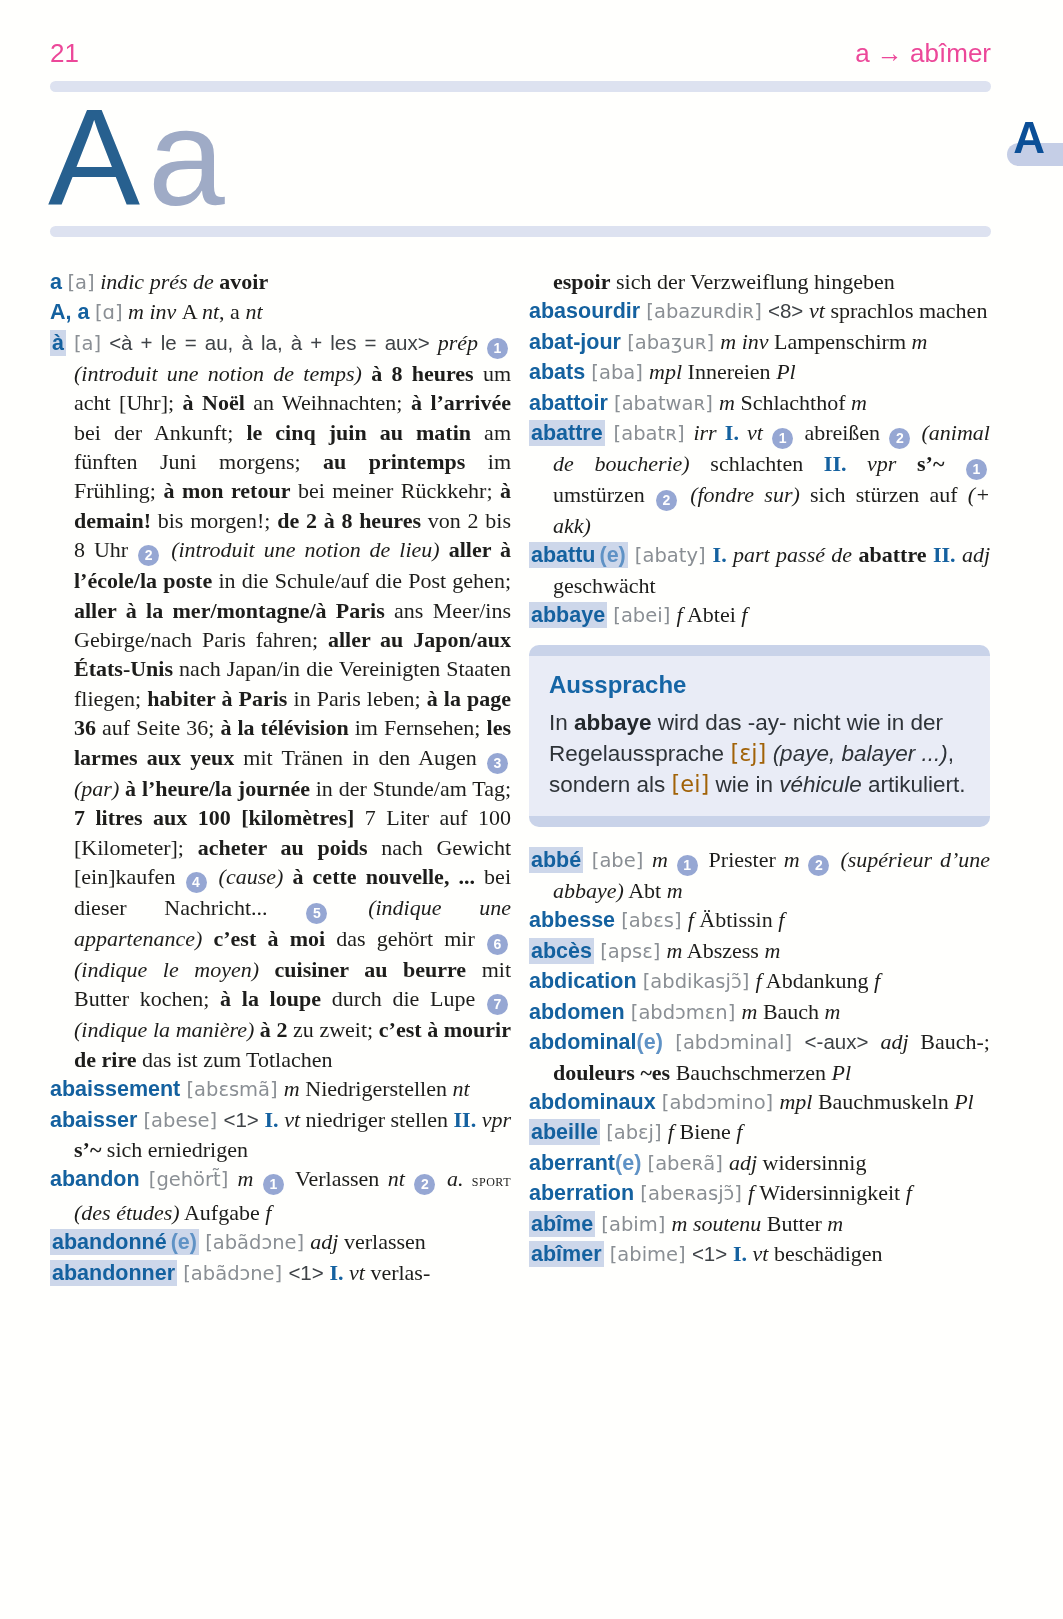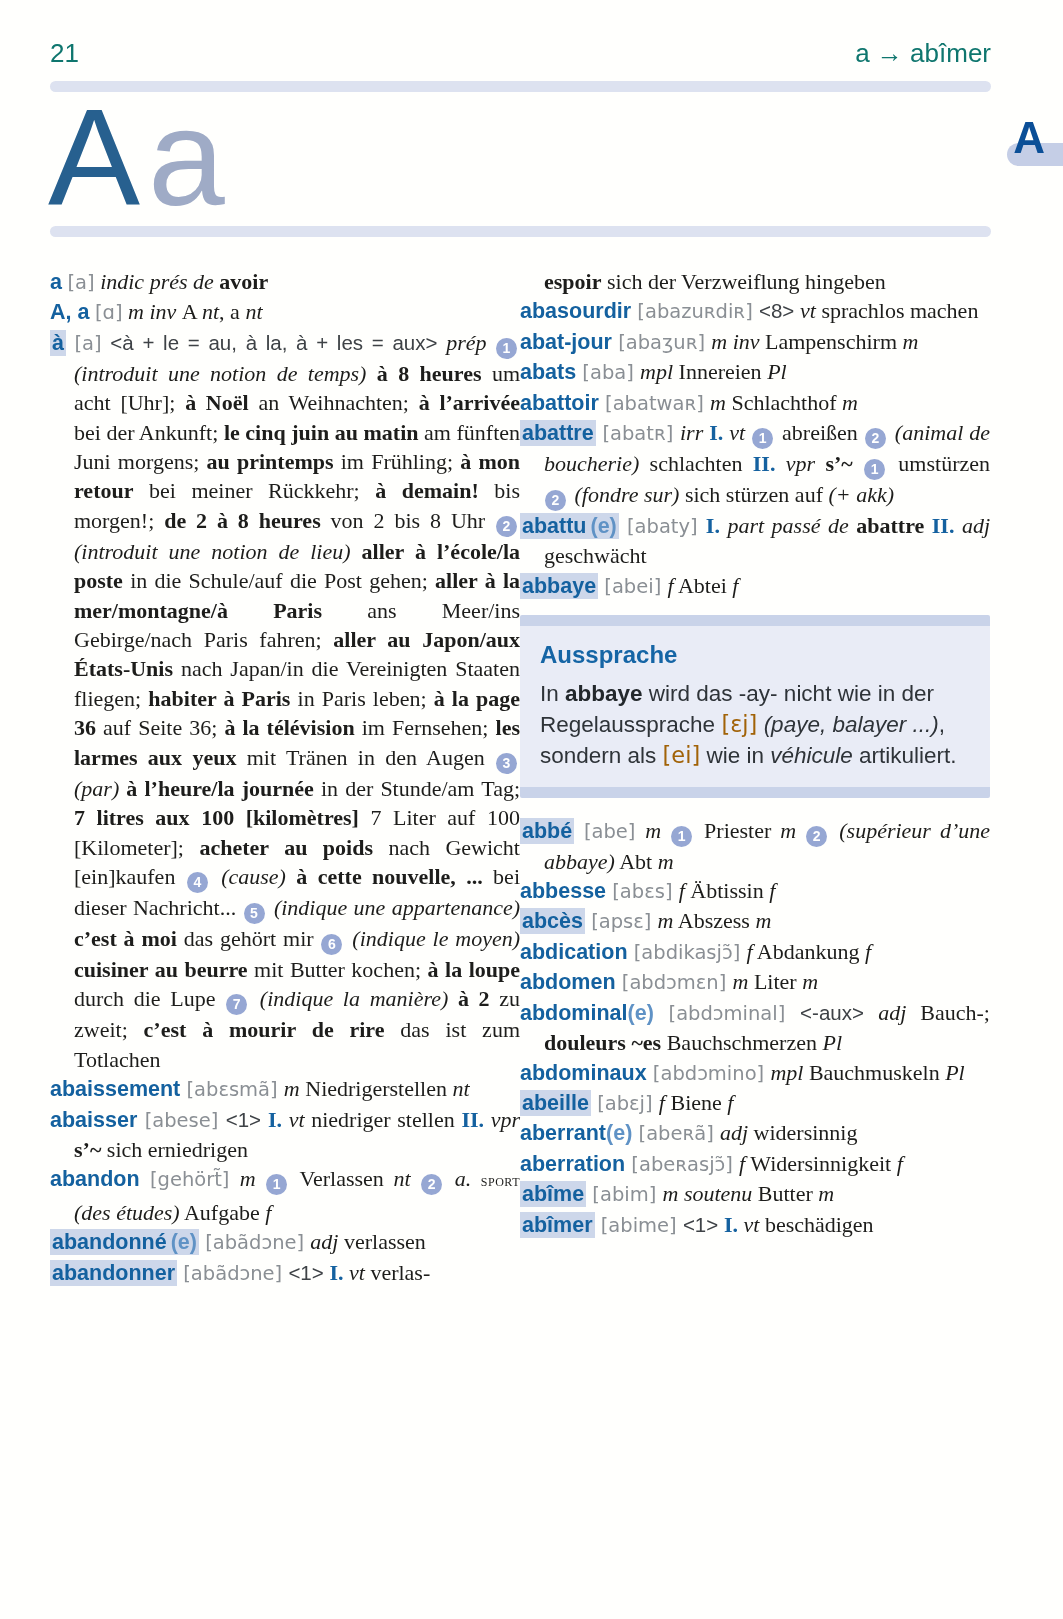--- a/index.html
+++ b/index.html
@@ -5,34 +5,34 @@
   html,body{margin:0;padding:0;background:#e8e8e4;}
   .page{
     position:relative; width:1063px; height:1619px; margin:0 auto;
     background:#fffffd; overflow:hidden;
     font-family:"Liberation Serif",serif; color:#1d1d1b;
   }
   
   .header{
     display:flex; justify-content:space-between; align-items:baseline;
     padding:38px 72px 0 50px;
-    font-family:"Liberation Sans",sans-serif; font-size:26px; color:#0f766e;
+    font-family:"Liberation Sans",sans-serif; font-size:26px; color:#ec4899;
   }
   .bar{height:11px; background:#dde2f0; border-radius:6px; margin:12px 72px 0 50px;}
   .bar2{margin-top:6px;}
   
   .letterhead{height:126px; margin:2px 0 0 48px; line-height:126px; white-space:nowrap;}
   .letterhead .cap{font-family:"Liberation Sans",sans-serif; font-weight:100; font-size:138px; color:#27608f;}
   .letterhead .low{font-family:"Liberation Sans",sans-serif; font-weight:100; font-size:138px; color:#9fabc6; margin-left:8px;}
   
   .side-tab{position:absolute; top:116px; right:0; width:66px; height:54px; z-index:5;}
   .side-tab .pill{position:absolute; top:27px; right:0; width:56px; height:23px; background:#c5cee6; border-radius:12px 0 0 12px;}
   .side-tab .letter{position:absolute; top:0; right:18px; font-family:"Liberation Sans",sans-serif; font-weight:bold; font-size:44px; line-height:44px; color:#0b4f97;}
   
-  .cols{display:flex; margin:30px 73px 0 50px;}
+  .cols{display:flex; gap:18px; margin:30px 73px 0 50px;}
   .col{flex:1 1 0; min-width:0; font-size:22px; line-height:29.4px; text-align:justify;}
   .entry{margin:0; padding-left:24px; text-indent:-24px;}
   .entry.cont{text-indent:0;}
   
   .r-hw,.r-hwh{font-family:"Liberation Sans",sans-serif; font-weight:bold; color:#14619f; font-size:21.5px;}
   .r-hws,.r-hwsh{font-family:"Liberation Sans",sans-serif; font-weight:bold; color:#5f92c5; font-size:21.5px;}
   .r-hwh,.r-hwsh{background:#cdd7ea; padding:1px 2px; box-decoration-break:clone; -webkit-box-decoration-break:clone;}
   .r-ph{font-family:"DejaVu Sans",sans-serif; color:#8a8f94; font-size:19.5px;}
   .r-ang{font-family:"Liberation Sans",sans-serif; color:#3e4246; font-size:20.5px;}
   .r-i{font-style:italic;}
@@ -40,21 +40,21 @@
   .r-rn{font-weight:bold; color:#14619f;}
   .r-sc{font-size:12px; letter-spacing:.5px;}
   .num{
     display:inline-block; width:21px; height:21px; border-radius:50%;
     background:#96a7d3; color:#fff; text-align:center;
     font-family:"Liberation Sans",sans-serif; font-weight:bold; font-size:14px; line-height:21px;
     vertical-align:-3px; margin:0 3px 0 1px; text-indent:0;
   }
   
   .infobox{
-    margin:14px 0 18px; background:#e9ecf6; border-radius:2px;
+    margin:14px 0 18px; background:#e9ecf6; border-radius:10px;
     border-top:11px solid #c9d3e9; border-bottom:11px solid #c9d3e9;
     padding:14px 20px 16px;
   }
   .ib-title{margin:0 0 8px; font-family:"Liberation Sans",sans-serif; font-weight:bold; font-size:24px; color:#1565a5; text-align:left; text-indent:0;}
   .ib-body{margin:0; font-family:"Liberation Sans",sans-serif; font-size:22.5px; line-height:31px; color:#2e3338; text-align:left; text-indent:0;}
   .r-bx{}
   .r-bxb{font-weight:bold; color:#23282c;}
   .r-bxi{font-style:italic;}
   .r-bxph{font-family:"DejaVu Sans",sans-serif; color:#a16207;}
 </style>
@@ -105,21 +105,21 @@
         </div>
       <div class="infobox">
         <p class="ib-title">Aussprache</p>
         <p class="ib-body" id="infobox-body"><span class="r-bx">In </span><span class="r-bxb">abbaye</span><span class="r-bx"> wird das -ay- nicht wie in der Regelaussprache </span><span class="r-bxph">[ɛj]</span><span class="r-bx"> </span><span class="r-bxi">(paye, balayer ...)</span><span class="r-bx">, sondern als </span><span class="r-bxph">[ei]</span><span class="r-bx"> wie in </span><span class="r-bxi">véhicule</span><span class="r-bx"> artikuliert.</span></p>
       </div>
       <div id="right-bottom">
           <p class="entry"><span class="r-hwh">abbé</span><span class="r-ph"> [abe] </span><span class="r-i">m </span><span class="num">1</span><span class="r-t"> Priester </span><span class="r-i">m </span><span class="num">2</span><span class="r-i"> (supérieur d’une abbaye)</span><span class="r-t"> Abt </span><span class="r-i">m</span></p>
           <p class="entry"><span class="r-hw">abbesse</span><span class="r-ph"> [abɛs] </span><span class="r-i">f</span><span class="r-t"> Äbtissin </span><span class="r-i">f</span></p>
           <p class="entry"><span class="r-hwh">abcès</span><span class="r-ph"> [apsɛ] </span><span class="r-i">m</span><span class="r-t"> Abszess </span><span class="r-i">m</span></p>
           <p class="entry"><span class="r-hw">abdication</span><span class="r-ph"> [abdikasjɔ̃] </span><span class="r-i">f</span><span class="r-t"> Abdankung </span><span class="r-i">f</span></p>
-          <p class="entry"><span class="r-hw">abdomen</span><span class="r-ph"> [abdɔmɛn] </span><span class="r-i">m</span><span class="r-t"> Liter </span><span class="r-i">m</span></p>
+          <p class="entry"><span class="r-hw">abdomen</span><span class="r-ph"> [abdɔmɛn] </span><span class="r-i">m</span><span class="r-t"> Bauch </span><span class="r-i">m</span></p>
           <p class="entry"><span class="r-hw">abdominal</span><span class="r-hws">(e)</span><span class="r-ph"> [abdɔminal] </span><span class="r-ang">&lt;-aux&gt; </span><span class="r-i">adj</span><span class="r-t"> Bauch-; </span><span class="r-b">douleurs ~es</span><span class="r-t"> Bauchschmerzen </span><span class="r-i">Pl</span></p>
           <p class="entry"><span class="r-hw">abdominaux</span><span class="r-ph"> [abdɔmino] </span><span class="r-i">mpl</span><span class="r-t"> Bauchmuskeln </span><span class="r-i">Pl</span></p>
           <p class="entry"><span class="r-hwh">abeille</span><span class="r-ph"> [abɛj] </span><span class="r-i">f</span><span class="r-t"> Biene </span><span class="r-i">f</span></p>
           <p class="entry"><span class="r-hw">aberrant</span><span class="r-hws">(e)</span><span class="r-ph"> [abeʀã] </span><span class="r-i">adj</span><span class="r-t"> widersinnig</span></p>
           <p class="entry"><span class="r-hw">aberration</span><span class="r-ph"> [abeʀasjɔ̃] </span><span class="r-i">f</span><span class="r-t"> Widersinnigkeit </span><span class="r-i">f</span></p>
           <p class="entry"><span class="r-hwh">abîme</span><span class="r-ph"> [abim] </span><span class="r-i">m soutenu</span><span class="r-t"> Butter </span><span class="r-i">m</span></p>
           <p class="entry"><span class="r-hwh">abîmer</span><span class="r-ph"> [abime] </span><span class="r-ang">&lt;1&gt; </span><span class="r-rn">I. </span><span class="r-i">vt</span><span class="r-t"> beschädigen</span></p>
         </div>
     </div>
   </div>

